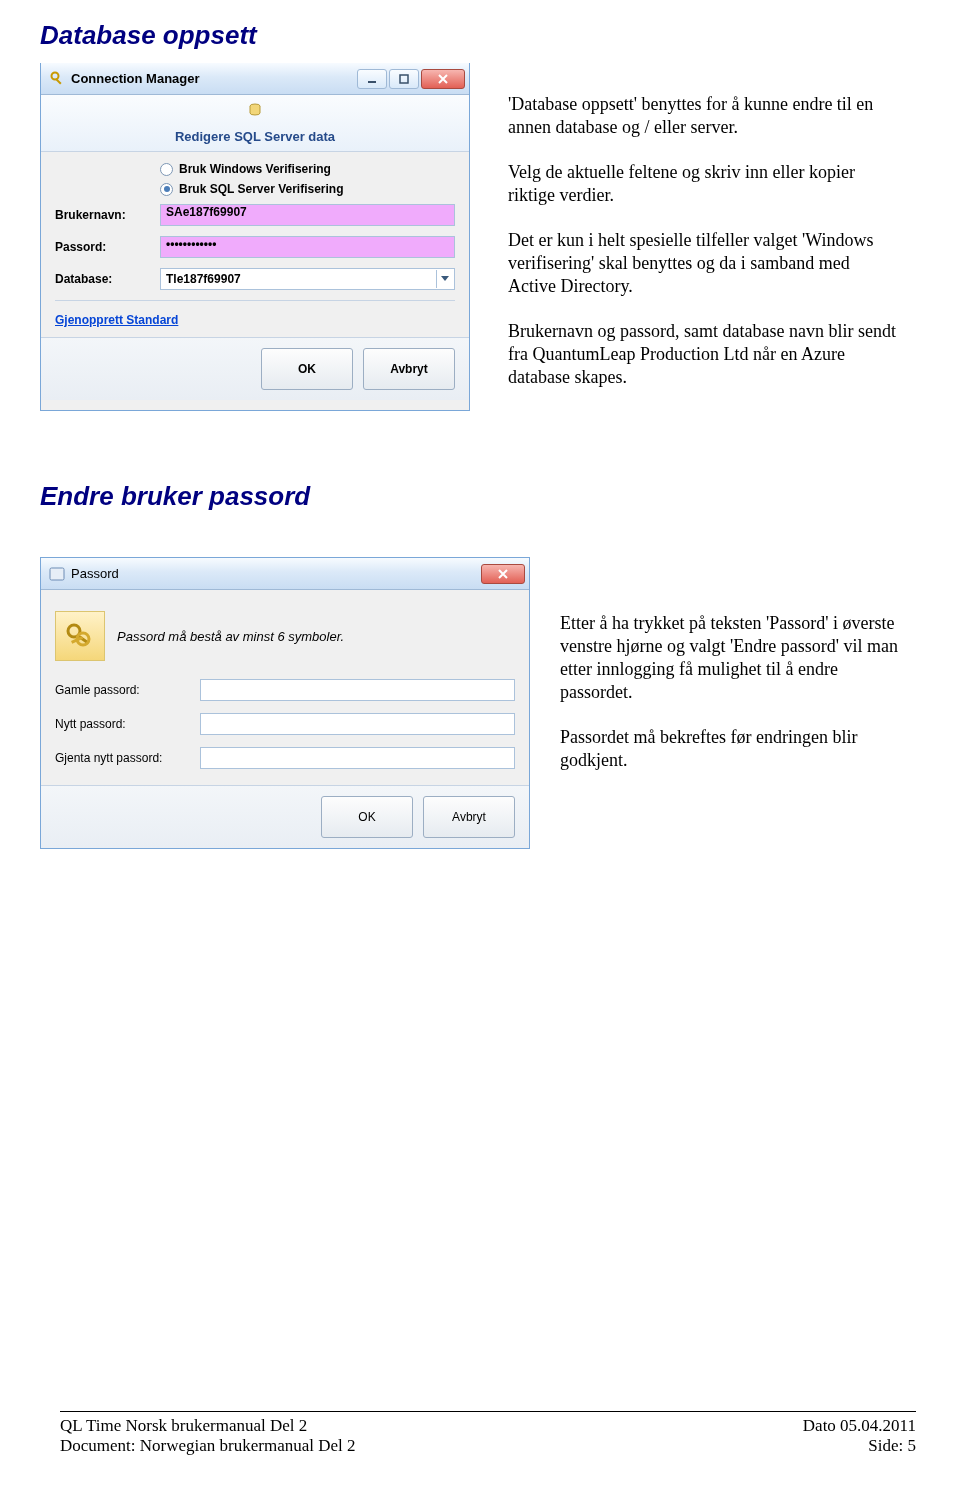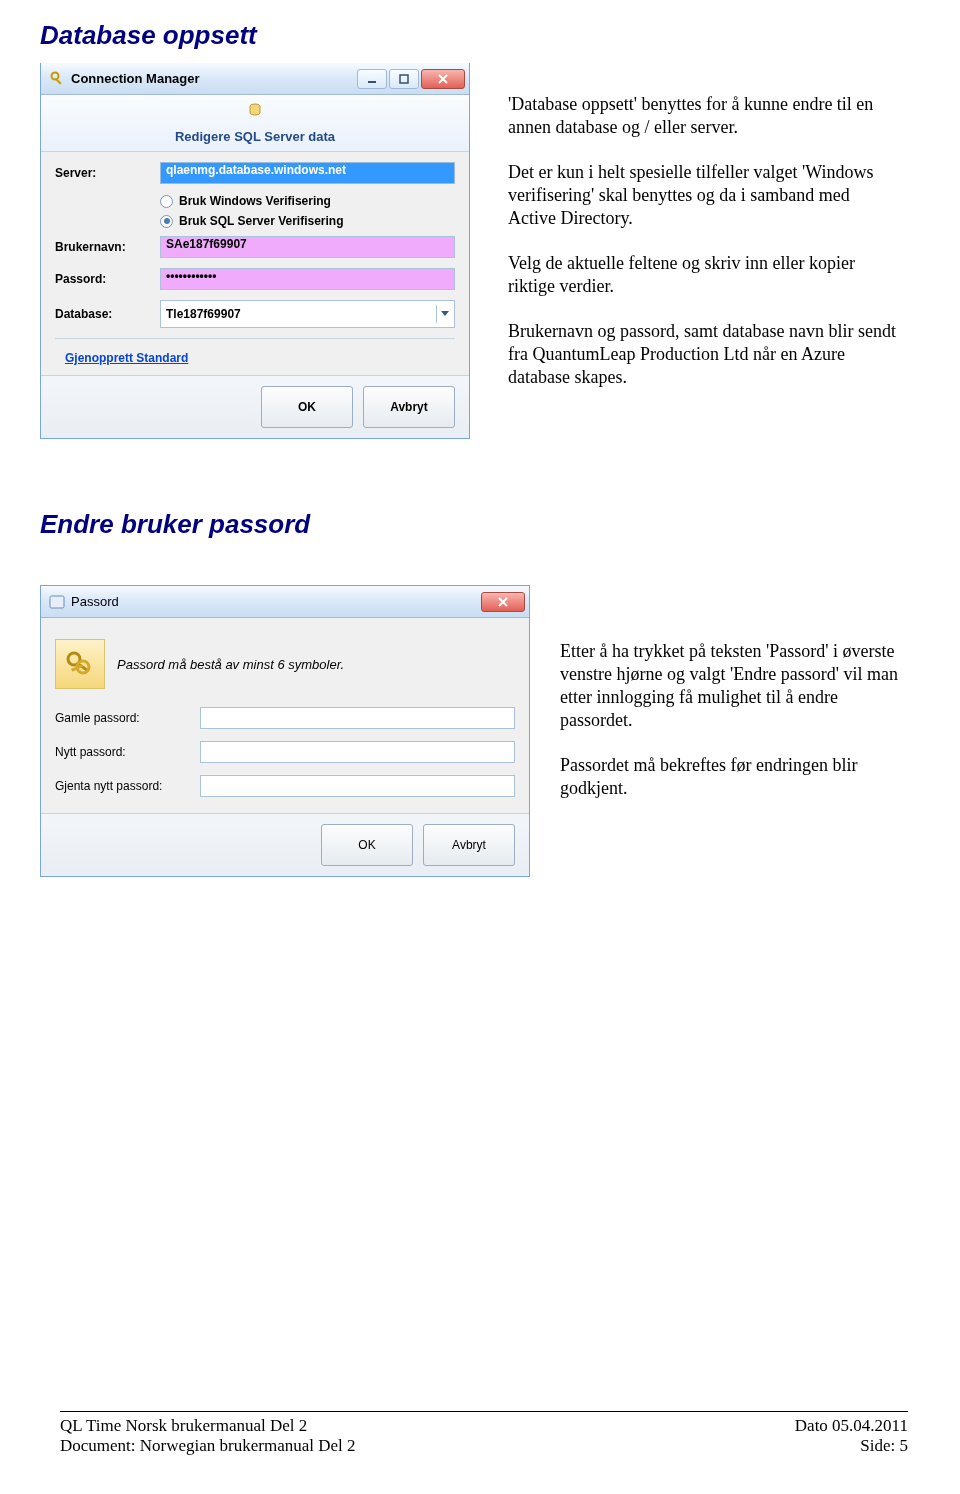--- a/index.html
+++ b/index.html
@@ -74,26 +74,26 @@
   .ftext {
     flex: 1; height: 22px; border: 1px solid #abc2db;
     background: #f0abfc; padding: 0 5px; font-size: 12px;
   }
   .ftext.sel { background: #3399ff; color: #fff; border-color:#9bbbdd; }
   .radios { margin-left: 105px; margin-bottom: 8px; }
   .radios .rline { display:flex; align-items:center; gap:6px; margin-bottom:6px; }
   .rdot { width:13px; height:13px; border:1px solid #7d97b5; border-radius:50%; background:#fff; display:flex; align-items:center; justify-content:center;}
   .rdot.inner::after { content:""; width:6px; height:6px; background:#4b7db8; border-radius:50%; }
   .combo {
-    flex:1; height:28px; border:1px solid #abc2db; background:#fff;
+    flex:1; height:22px; border:1px solid #abc2db; background:#fff;
     display:flex; align-items:center; padding:0 2px 0 5px;
   }
   .combo .arrow { width:16px; height:18px; border-left:1px solid #abc2db; display:flex; align-items:center; justify-content:center; }
   .hr { height:1px; background:#c7d4e4; margin: 6px 0 6px 0; }
-  .linkrow { padding: 2px 14px 10px 24px; }
+  .linkrow { padding: 2px 14px 10px 14px; }
   .linklabel { color:#0645d6; text-decoration:underline; cursor:pointer; }
   .btnrow {
     border-top:1px solid #c7d4e4;
     padding: 10px 14px;
     display:flex; justify-content:flex-end; gap:10px;
     background: linear-gradient(#f3f6f9,#e9eef4);
   }
   .wbtn {
     width: 92px; height: 42px;
     border: 1px solid #9caec3;
@@ -112,21 +112,21 @@
   .prow label { width: 145px; }
   .ptext { flex:1; height:22px; border:1px solid #abc2db; background:#fff; }
   
   .desc { font-size: 18px; line-height: 1.28; }
   .desc p { margin-bottom: 22px; }
   .col1-desc { flex: 1; padding-top: 30px; }
   .col2-desc { flex: 1; padding-top: 55px; }
   
   .footer {
     position: absolute;
-    left: 60px; right: 52px; bottom: 38px;
+    left: 60px; right: 44px; bottom: 38px;
     font-size: 17px;
   }
   .frule { border-top: 1px solid #000; margin-bottom: 4px; }
   .footrow { display:flex; justify-content:space-between; }
 </style>
 </head>
 <body>
 
 <h2 class="heading">Database oppsett</h2>
 
@@ -160,24 +160,20 @@
       </div>
     </div>
     <div class="panelbar">
       <span><svg width="16" height="16" viewBox="0 0 16 16">
             <ellipse cx="8" cy="4" rx="5" ry="2" fill="#f2d679" stroke="#b89b3b"></ellipse>
             <path d="M3 4 v7 a5 2 0 0 0 10 0 v-7" fill="#f2d679" stroke="#b89b3b"></path>
           </svg></span>
       <span>Redigere SQL Server data</span>
     </div>
     <div class="formarea">
-      <div class="frow">
-        <label>Server:</label>
-        <div class="ftext sel">qlaenmg.database.windows.net</div>
-      </div>
       <div class="radios">
         <div class="rline">
           <span class="rdot"></span>
           <span>Bruk Windows Verifisering</span>
         </div>
         <div class="rline">
           <span class="rdot inner"></span>
           <span>Bruk SQL Server Verifisering</span>
         </div>
       </div>
@@ -206,22 +202,22 @@
       <span class="linklabel">Gjenopprett Standard</span>
     </div>
     <div class="btnrow">
       <div class="wbtn">OK</div>
       <div class="wbtn">Avbryt</div>
     </div>
   </div>
 
   <div class="desc col1-desc">
     <p>'Database oppsett' benyttes for å kunne endre til en annen database og / eller server.</p>
+    <p>Velg de aktuelle feltene og skriv inn eller kopier riktige verdier.</p>
     <p>Det er kun i helt spesielle tilfeller valget 'Windows verifisering' skal benyttes og da i samband med Active Directory.</p>
-    <p>Velg de aktuelle feltene og skriv inn eller kopier riktige verdier.</p>
     <p>Brukernavn og passord, samt database navn blir sendt fra QuantumLeap Production Ltd når en Azure database skapes.</p>
   </div>
 </div>
 
 <h2 class="heading">Endre bruker passord</h2>
 
 <div class="section2">
 
   <div class="win win2">
     <div class="titlebar">

